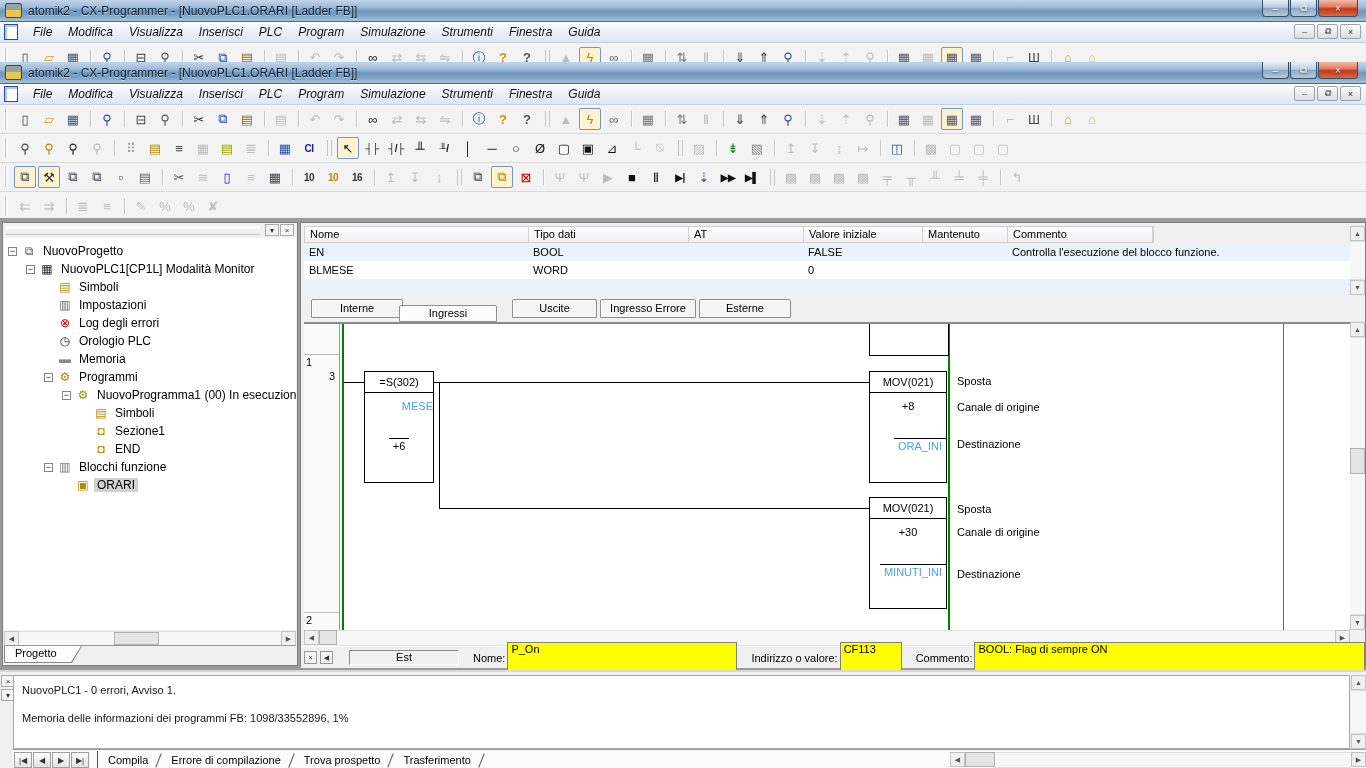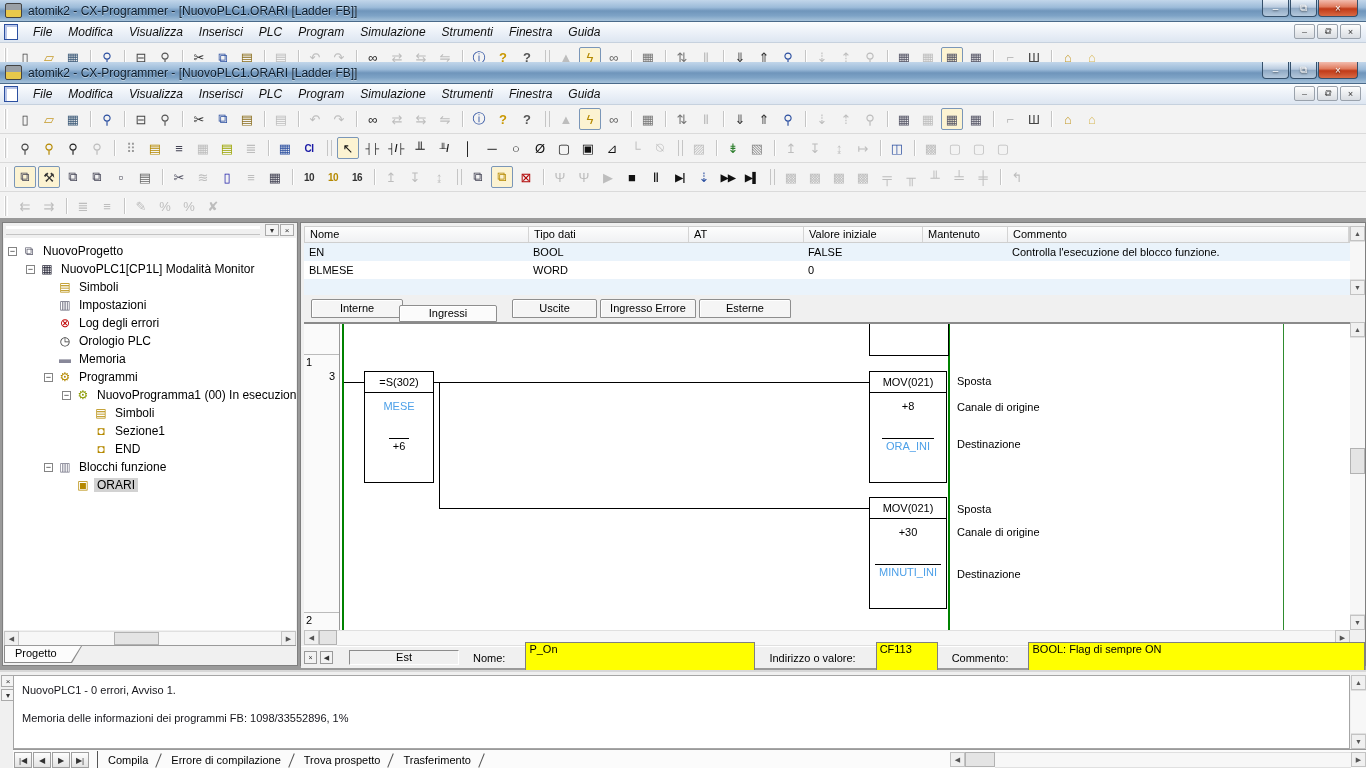--- a/index.html
+++ b/index.html
@@ -51,21 +51,21 @@
   
   .sb-btn{flex:none;width:15px;height:15px;box-sizing:border-box;background:#f0f0f0;border:1px solid #c3c3c3;color:#555;font-size:7px;display:flex;align-items:center;justify-content:center;}
   .sb-track{flex:1;position:relative;background:#f7f7f7;border-top:1px solid #e0e0e0;border-bottom:1px solid #e0e0e0;}
   .sb-thumb{position:absolute;background:#e4e4e4;border:1px solid #b2b2b2;box-sizing:border-box;}
   .tree-hscroll{position:absolute;left:1px;right:1px;bottom:19px;height:15px;display:flex;}
   .tree-tabrow{position:absolute;left:1px;right:1px;bottom:1px;height:18px;background:#f0f0f0;border-top:1px solid #9a9a9a;display:flex;}
   .btab{position:relative;width:78px;height:17px;clip-path:polygon(0 0,100% 0,calc(100% - 10px) 100%,0 100%);background:#8a8a8a;}
   .btab-in{position:absolute;inset:0 1px 1px 1px;clip-path:polygon(0 0,100% 0,calc(100% - 10px) 100%,0 100%);background:#fcfcfc;font-size:11px;padding:1px 0 0 10px;}
   
   #editor{left:300px;top:4px;width:1066px;height:444px;}
-  .vt-head{position:absolute;top:3px;left:3px;width:1046px;height:17px;display:flex;box-sizing:border-box;background:linear-gradient(#fefefe,#eef0f2);border:1px solid #cfcfcf;font-size:11px;}
+  .vt-head{position:absolute;top:3px;left:3px;width:850px;height:17px;display:flex;box-sizing:border-box;background:linear-gradient(#fefefe,#eef0f2);border:1px solid #cfcfcf;font-size:11px;}
   .vt-hcell{box-sizing:border-box;border-right:1px solid #d4d4d4;padding:1px 5px;white-space:nowrap;overflow:hidden;background:linear-gradient(#fdfdfd,#f0f1f3);}
   .vt-row{position:absolute;left:3px;width:1046px;height:18px;display:flex;font-size:11px;align-items:center;}
   .vt-cell{box-sizing:border-box;padding:0 5px;white-space:nowrap;overflow:hidden;}
   .w0{width:224px;flex:none;} .w1{width:160px;flex:none;} .w2{width:115px;flex:none;}
   .w3{width:119px;flex:none;} .w4{width:85px;flex:none;} .w5{flex:1;}
   .rowA{background:#eaf3fb;} .rowB{background:#ffffff;}
   .vt-vscroll{position:absolute;left:1049px;top:3px;width:15px;height:69px;display:flex;flex-direction:column;}
   .vtabs{position:absolute;left:0;right:16px;top:73px;height:26px;background:#f0f0f0;}
   .vtab{position:absolute;top:3px;height:19px;box-sizing:border-box;background:#f5f5f5;border:1px solid #8e8e8e;border-radius:2px 2px 0 0;box-shadow:inset 1px 1px 0 #fff;font-size:11px;text-align:center;line-height:16px;}
   .vtab.active{top:9px;height:17px;line-height:14px;background:#fbfbfb;}
@@ -74,30 +74,30 @@
   .lmargin{position:absolute;left:0;top:0;bottom:0;width:35px;background:#fafafa;border-right:1px solid #999;display:flex;flex-direction:column;font-size:11px;}
   .lmcell{position:relative;border-bottom:1px solid #bbb;box-sizing:border-box;}
   .rnum{position:absolute;left:2px;top:1px;} .rstep{position:absolute;right:4px;top:15px;}
   .bus{position:absolute;top:0;bottom:0;width:2px;background:#008200;}
   .wire{position:absolute;background:#000;}
   .lbox{position:absolute;box-sizing:border-box;border:1px solid #000;background:#fff;text-align:center;font-size:11px;}
   .lbox-title{height:20px;line-height:20px;border-bottom:1px solid #000;white-space:nowrap;}
   .lbox-op1{margin-top:7px;}
   .lbox-op2{position:absolute;top:66px;left:0;right:0;text-align:center;}
   .ovl{display:inline-block;border-top:1px solid #000;padding:1px 4px 0;}
-  .blue{color:#4da0e8;}
+  .blue{color:#4da0e8;text-align:right;}
   .lcomment{position:absolute;font-size:11px;white-space:nowrap;}
   .lad-vscroll{position:absolute;left:1049px;top:99px;width:15px;height:308px;display:flex;flex-direction:column;}
   .lad-hscroll{position:absolute;left:3px;width:1046px;top:407px;height:16px;display:flex;}
   
   .fieldbar{position:absolute;left:0;right:0;top:423px;height:21px;background:#f0f0f0;border-top:1px solid #fff;display:flex;align-items:center;font-size:11px;}
   .fb-btn{flex:none;width:13px;height:13px;box-sizing:border-box;border:1px solid #999;background:#f2f2f2;font-size:7px;display:flex;align-items:center;justify-content:center;color:#333;margin-left:3px;}
   .est-box{flex:none;width:110px;height:15px;margin-left:16px;box-sizing:border-box;border:1px solid;border-color:#8c8c8c #fff #fff #8c8c8c;text-align:center;line-height:13px;}
   .fb-label{flex:none;margin-left:14px;white-space:nowrap;}
-  .yfield{flex:none;height:31px;box-sizing:border-box;border:1px solid #808080;background:#ffff00;padding:0 3px;line-height:13px;margin-left:20px;white-space:nowrap;overflow:hidden;}
+  .yfield{flex:none;height:31px;box-sizing:border-box;border:1px solid #808080;background:#ffff00;padding:0 3px;line-height:13px;margin-left:2px;white-space:nowrap;overflow:hidden;}
   
   #output{position:absolute;top:670px;left:0;width:1366px;height:98px;background:#f0f0f0;border-top:2px solid #d8d8d8;}
   .out-strip{position:absolute;left:0;top:0;bottom:0;width:13px;background:#f0f0f0;}
   .out-strip .th-btn{left:1px;}
   .out-text{position:absolute;left:13px;top:3px;right:16px;bottom:21px;background:#fff;border:1px solid #a6a6a6;box-sizing:border-box;padding:7px 8px 0;overflow:hidden;}
   .out-line{font-size:11px;line-height:14px;color:#16161c;white-space:nowrap;min-height:14px;}
   .out-vscroll{position:absolute;right:0;top:3px;width:15px;height:74px;display:flex;flex-direction:column;}
   .out-tabbar{position:absolute;left:13px;right:0;bottom:0;height:20px;background:#fbfbfb;border-top:1px solid #9a9a9a;display:flex;align-items:center;}
   .nav-btn{flex:none;width:18px;height:16px;box-sizing:border-box;border:1px solid #9f9f9f;background:linear-gradient(#fdfdfd,#e3e3e3);font-size:8px;display:flex;align-items:center;justify-content:center;color:#333;margin-left:1px;}
   .otab{flex:none;display:flex;align-items:center;font-size:11px;padding:0 2px 0 10px;height:18px;}

